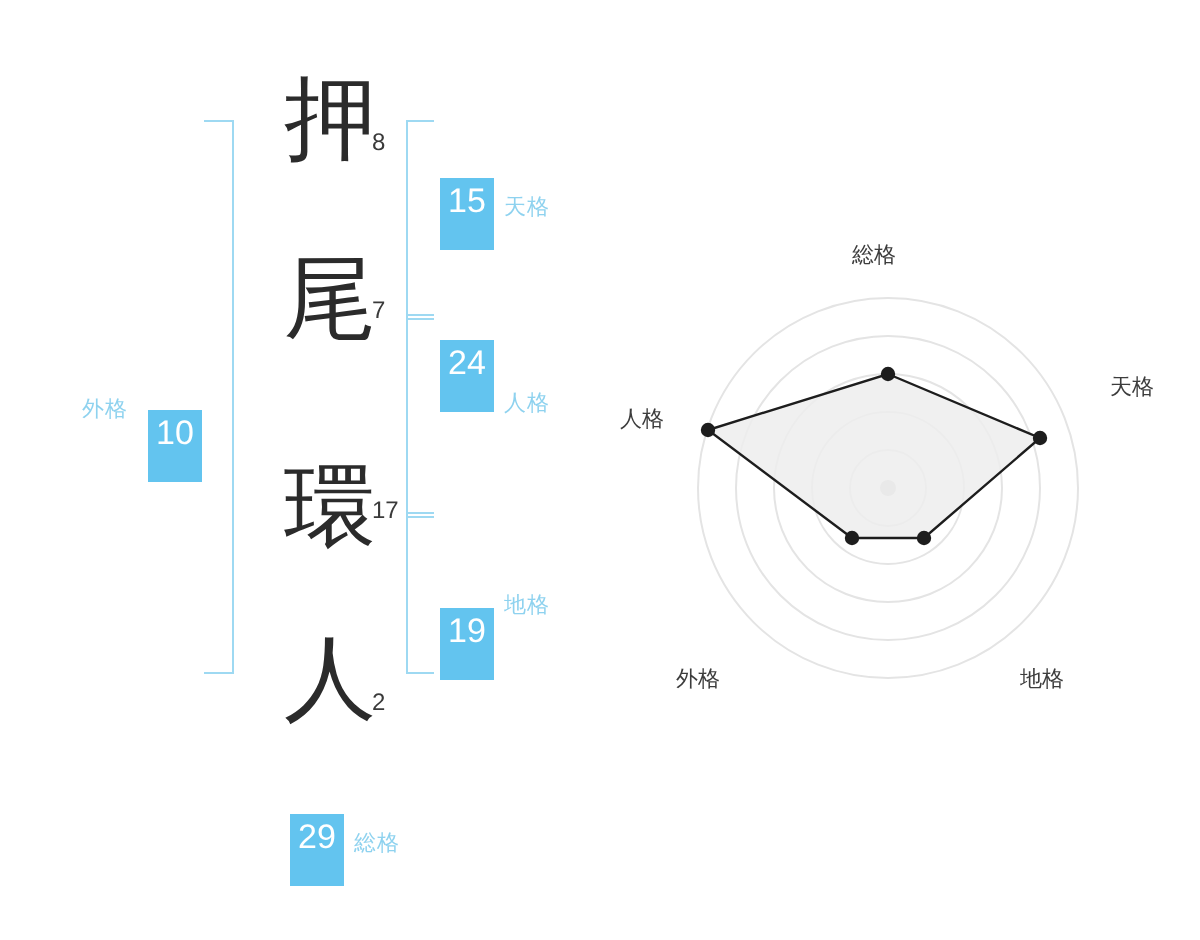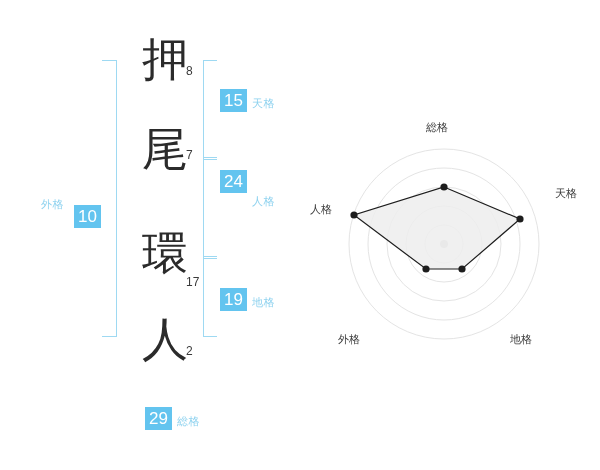--- a/index.html
+++ b/index.html
@@ -44,21 +44,21 @@
     color: #3a3a3a;
   }
   .badge {
     position: absolute;
     display: inline-block;
     background: #63c4ef;
     color: #ffffff;
     font-family: "Liberation Sans", sans-serif;
     font-size: 17px;
     line-height: 24px;
-    height: 23px;
+    height: 36px;
     min-width: 26px;
     padding: 0 4px;
     text-align: center;
     box-sizing: border-box;
   }
   .kaku-label {
     position: absolute;
     font-family: "DejaVu Sans", sans-serif;
     font-size: 11px;
     color: #8ed2ef;
@@ -103,39 +103,39 @@
 
   <div class="name-panel">
 
     <div class="kanji" style="left:135px; top:36px;">押</div>
     <div class="stroke-num" style="left:186px; top:64px;">8</div>
 
     <div class="kanji" style="left:135px; top:126px;">尾</div>
     <div class="stroke-num" style="left:186px; top:148px;">7</div>
 
     <div class="kanji" style="left:135px; top:230px;">環</div>
-    <div class="stroke-num" style="left:186px; top:275px;">17</div>
+    <div class="stroke-num" style="left:186px; top:248px;">17</div>
 
     <div class="kanji" style="left:135px; top:316px;">人</div>
     <div class="stroke-num" style="left:186px; top:344px;">2</div>
 
     <div class="bracket right-open" style="left:102px; top:60px; width:14px; height:275px;"></div>
     <div class="kaku-label" style="left:41px; top:197px;">外格</div>
     <div class="badge" style="left:74px; top:189px;margin-top:16px;">10</div>
 
     <div class="bracket left-open" style="left:203px; top:60px; width:13px; height:98px;"></div>
     <div class="badge" style="left:220px; top:89px;">15</div>
     <div class="kaku-label" style="left:252px; top:96px;">天格</div>
 
     <div class="bracket left-open" style="left:203px; top:157px; width:13px; height:100px;"></div>
     <div class="badge" style="left:220px; top:170px;">24</div>
     <div class="kaku-label" style="left:252px; top:194px;">人格</div>
 
     <div class="bracket left-open" style="left:203px; top:256px; width:13px; height:79px;"></div>
-    <div class="badge" style="left:220px; top:288px;">19</div>
+    <div class="badge" style="left:220px; top:304px;">19</div>
     <div class="kaku-label" style="left:252px; top:295px;">地格</div>
 
     <div class="badge" style="left:145px; top:407px;">29</div>
     <div class="kaku-label" style="left:177px; top:414px;">総格</div>
   </div>
 
   <div class="chart-panel">
 
     <svg class="chart-svg" width="300" height="300" viewBox="0 0 300 300">
 

